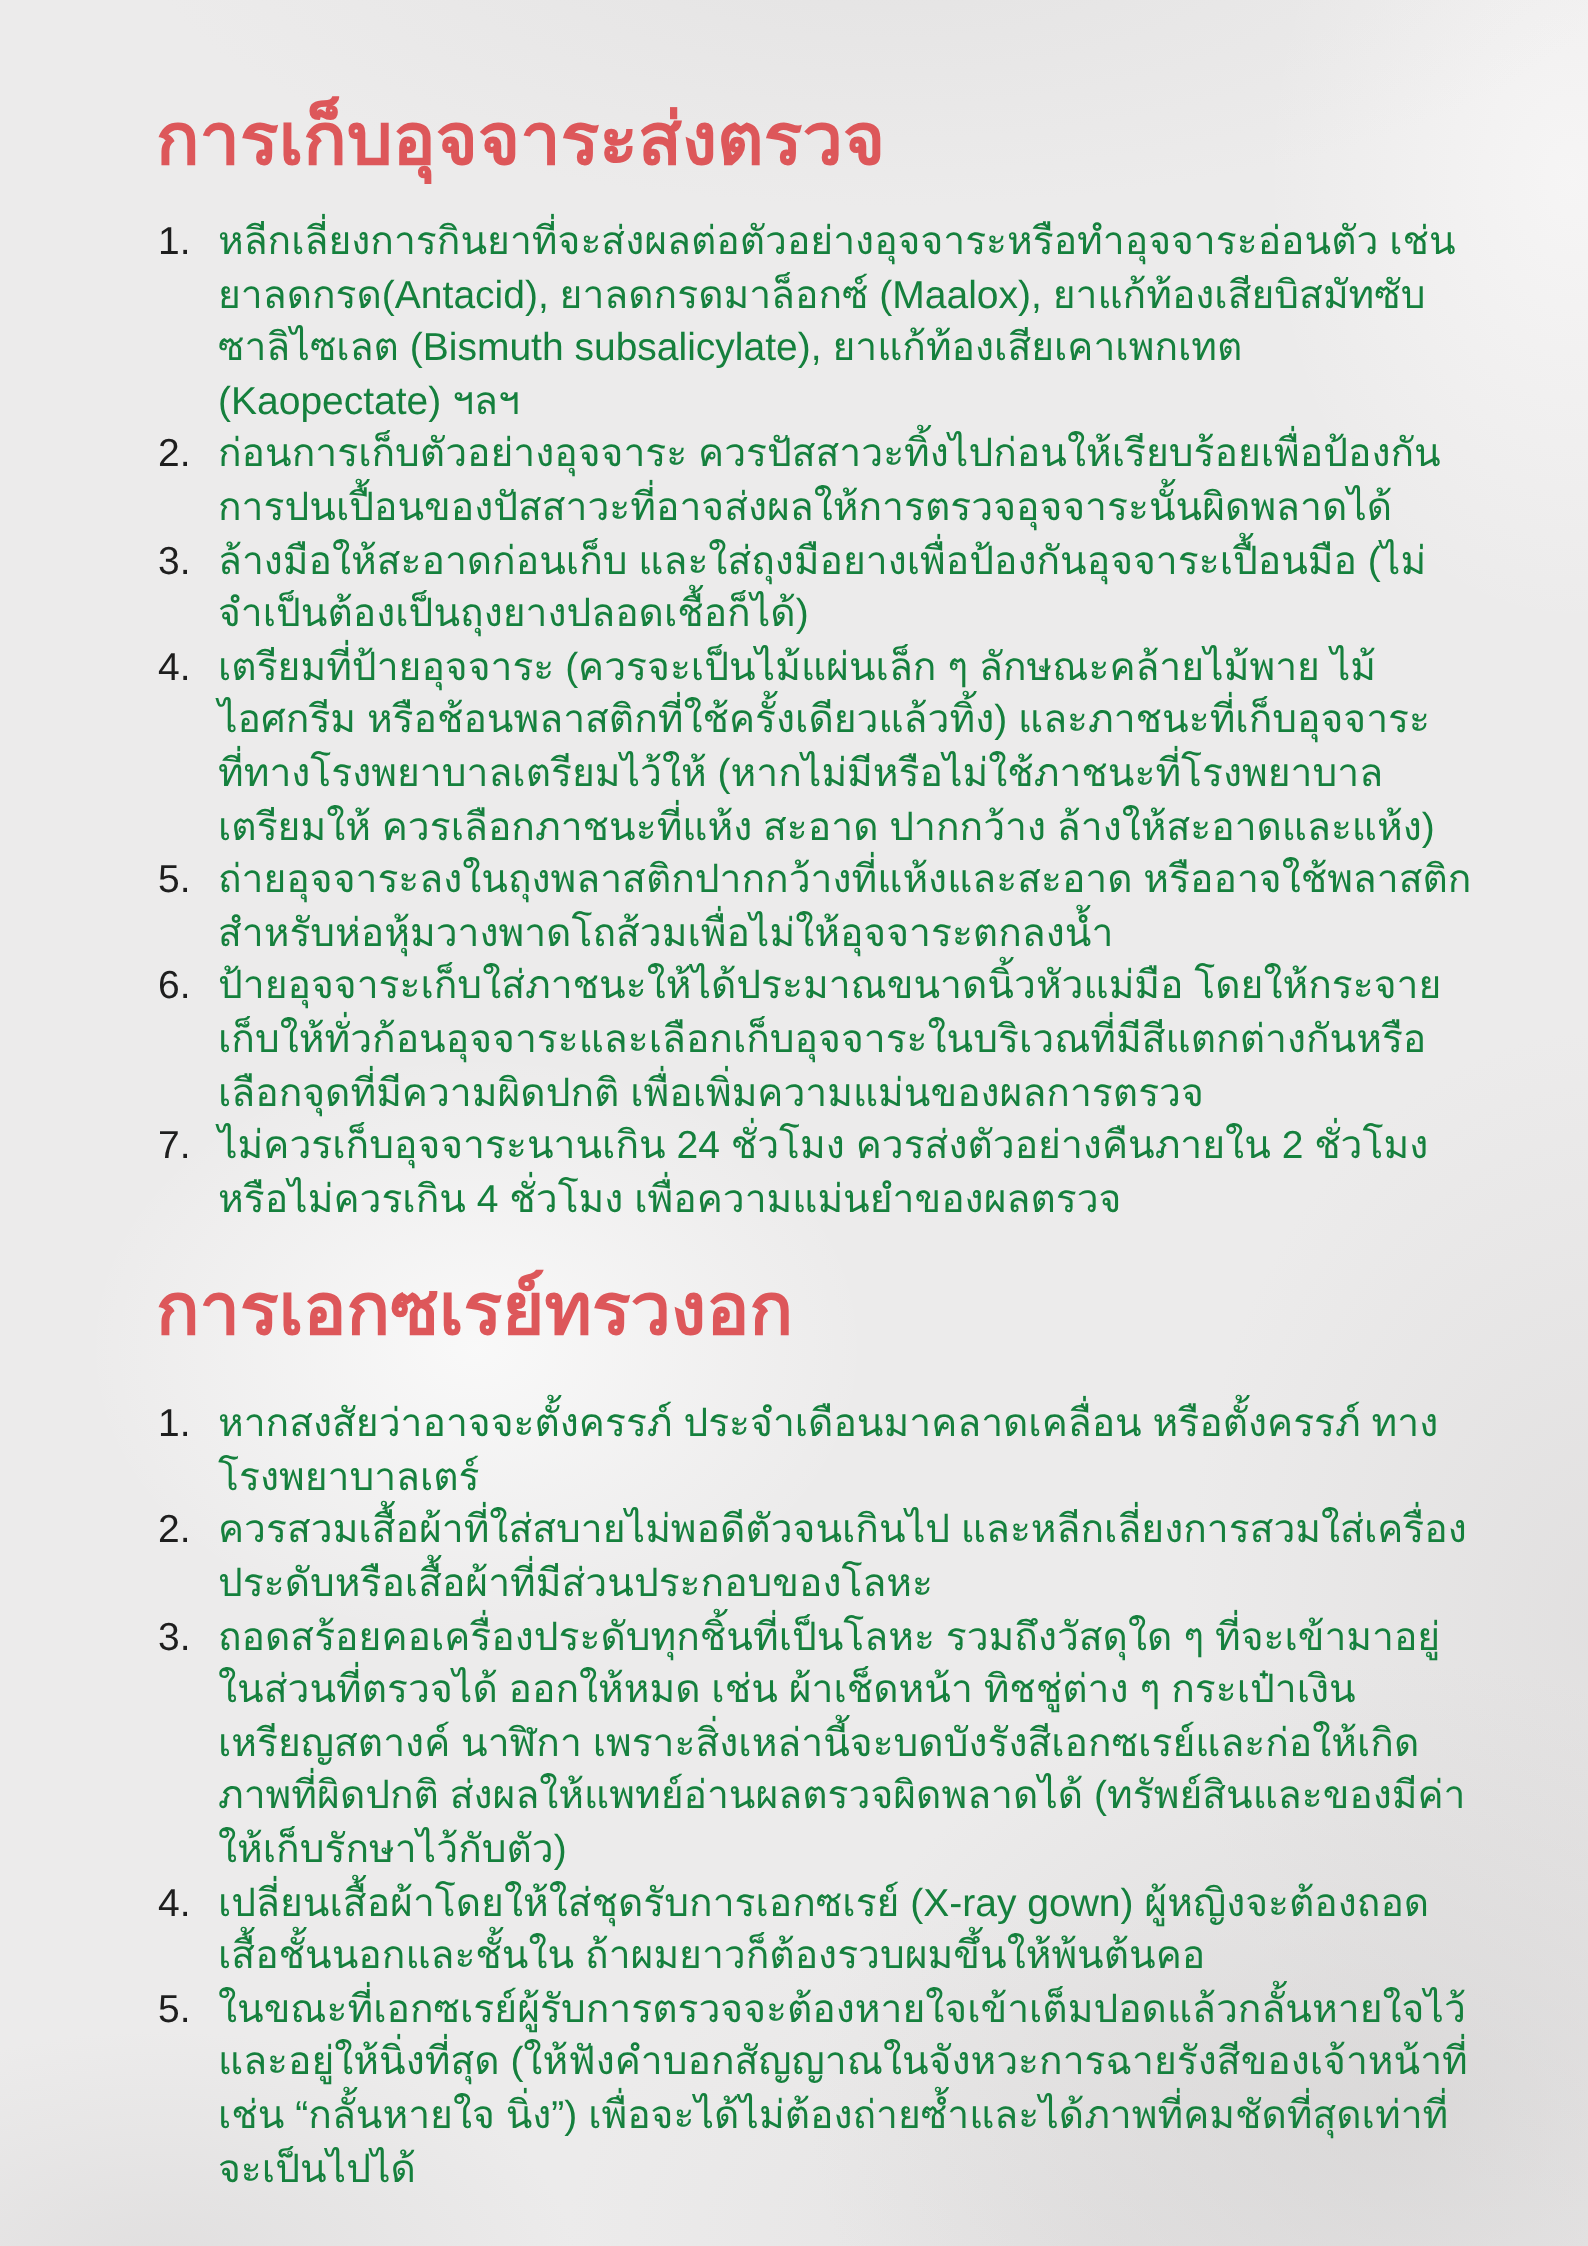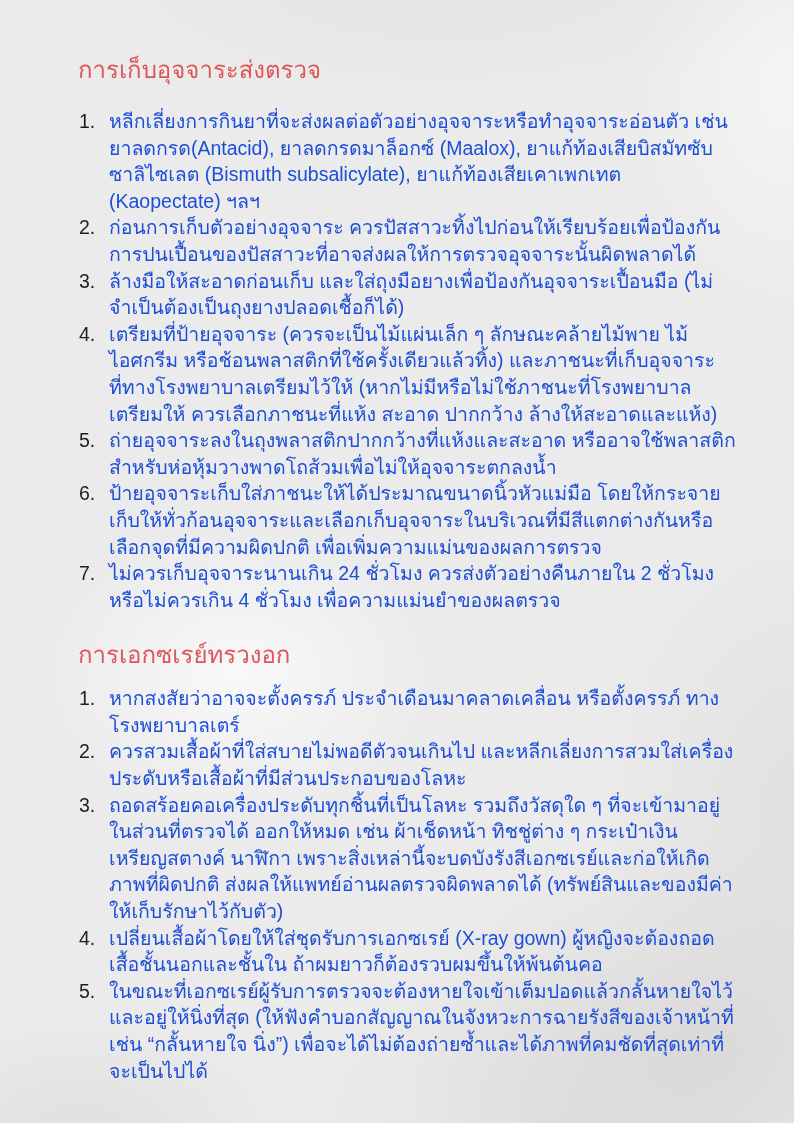--- a/index.html
+++ b/index.html
@@ -21,45 +21,45 @@
       radial-gradient(ellipse 220px 320px at 99% 8%, rgba(249,248,248,0.75), transparent 70%),
       radial-gradient(ellipse 380px 240px at 70% 100%, rgba(216,214,214,0.4), transparent 72%);
   }
   .page {
     box-sizing: border-box;
     width: 794px;
     height: 1123px;
     padding: 52px 58px 0 78px;
   }
   .section-title {
-    font-size: 24px;
+    font-size: 36px;
     line-height: 36px;
-    font-weight: 400;
+    font-weight: 700;
     color: #dd575a;
     margin: 0 0 20px 0;
     letter-spacing: 0;
   }
   .section + .section .section-title {
     margin-top: 24px;
-    margin-bottom: 12px;
+    margin-bottom: 26px;
   }
   ol.instruction-list {
     list-style: none;
     margin: 0;
     padding: 0;
     counter-reset: item;
     max-width: 658px;
   }
   ol.instruction-list > li {
     counter-increment: item;
     position: relative;
     padding-left: 31px;
     font-size: 19.5px;
     line-height: 26.6px;
-    color: #1d4ed8;
+    color: #15803d;
     overflow-wrap: break-word;
   }
   ol.instruction-list > li::before {
     content: counter(item) ".";
     position: absolute;
     left: 1px;
     top: 0;
     color: #1e1e1e;
   }
 </style>

